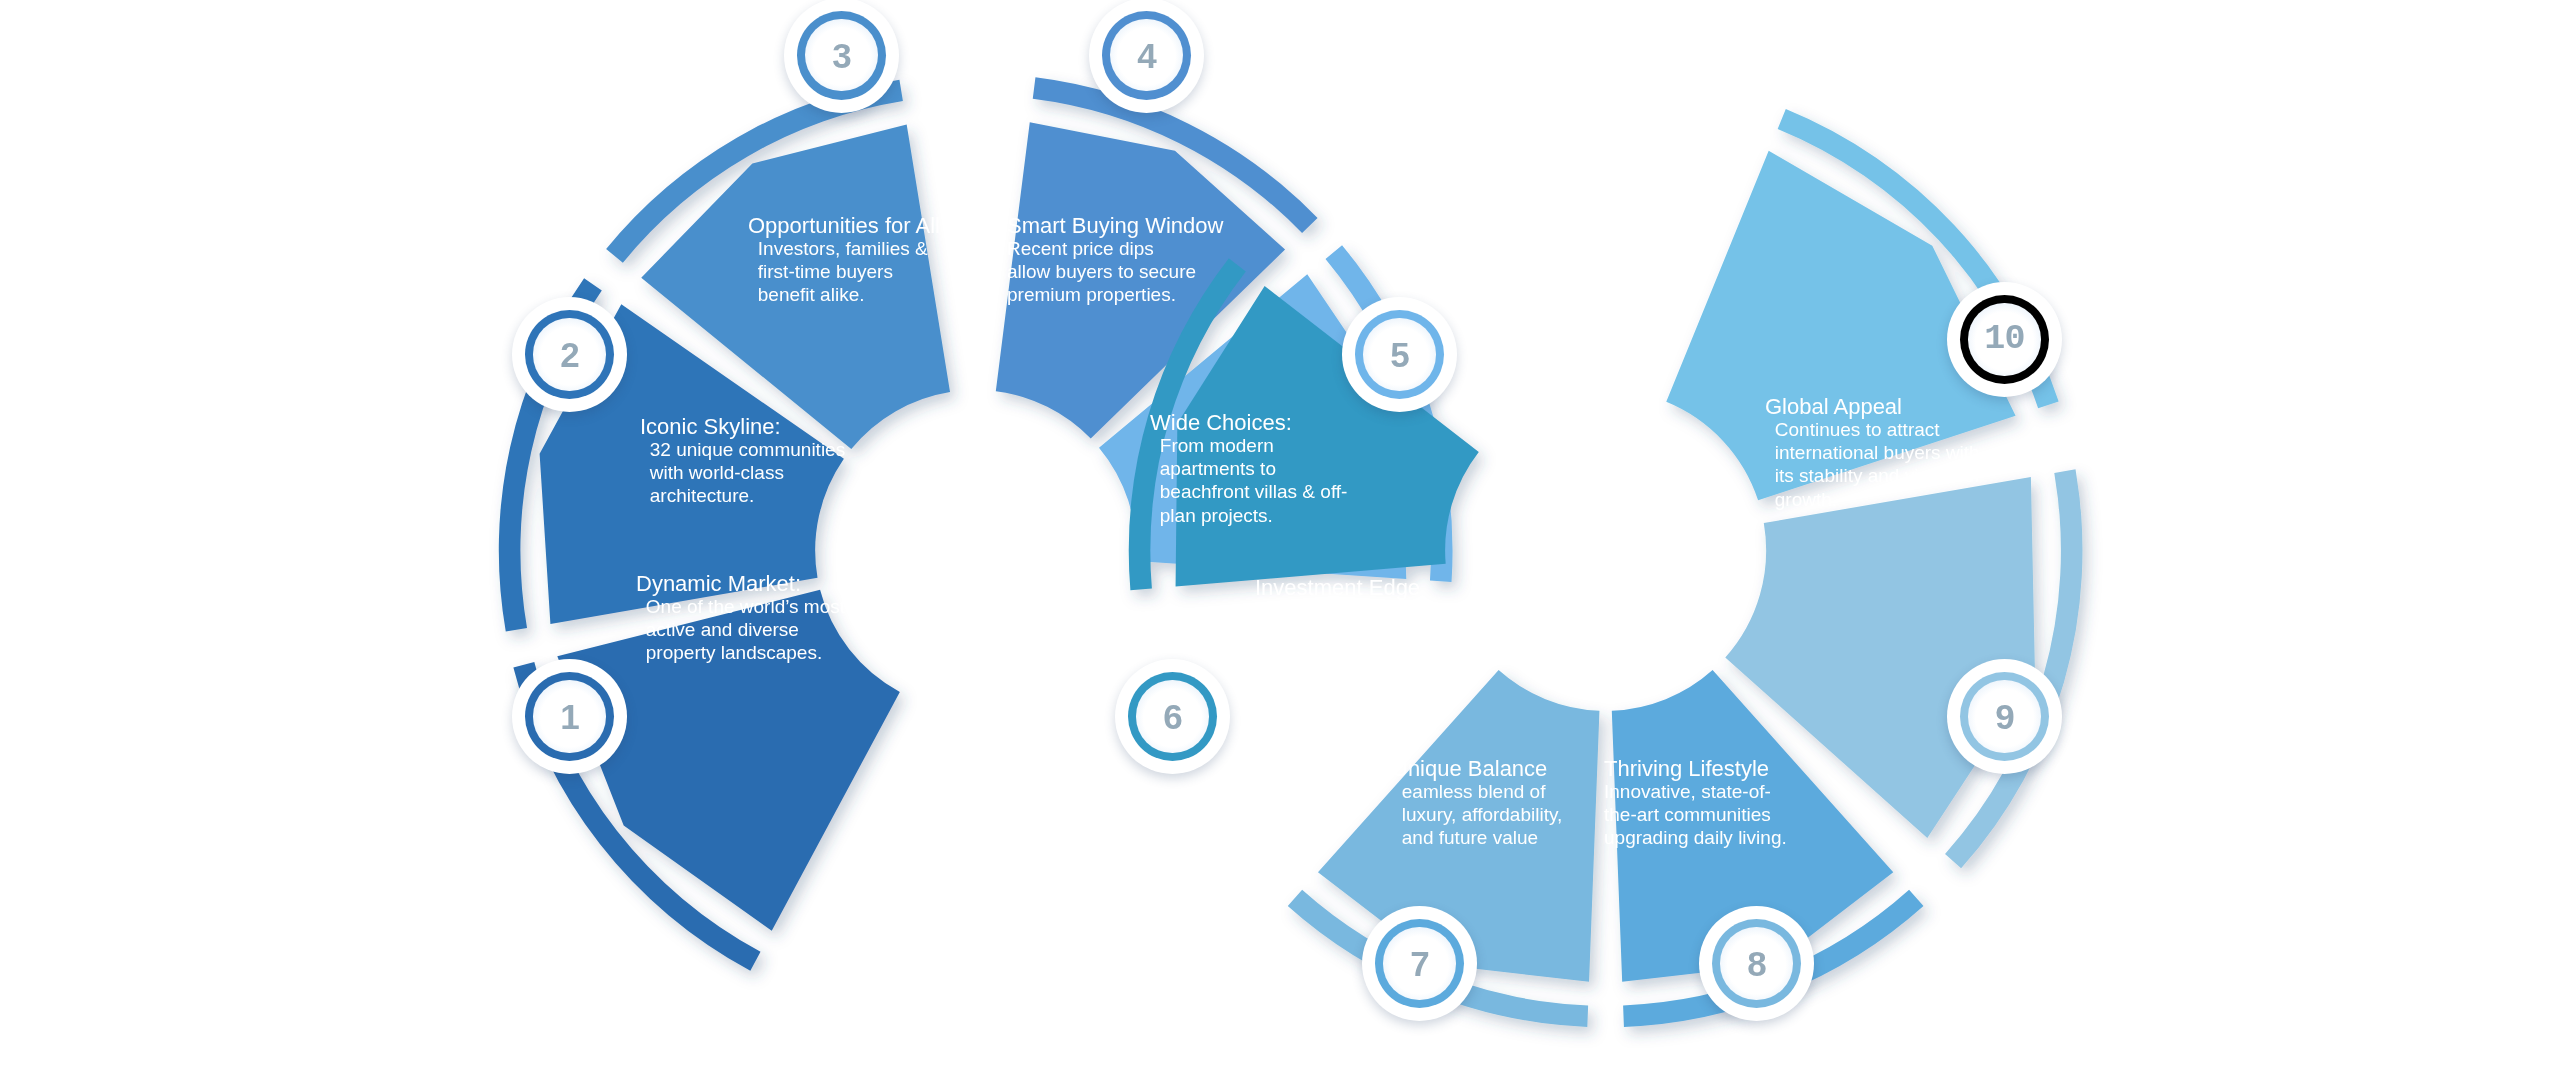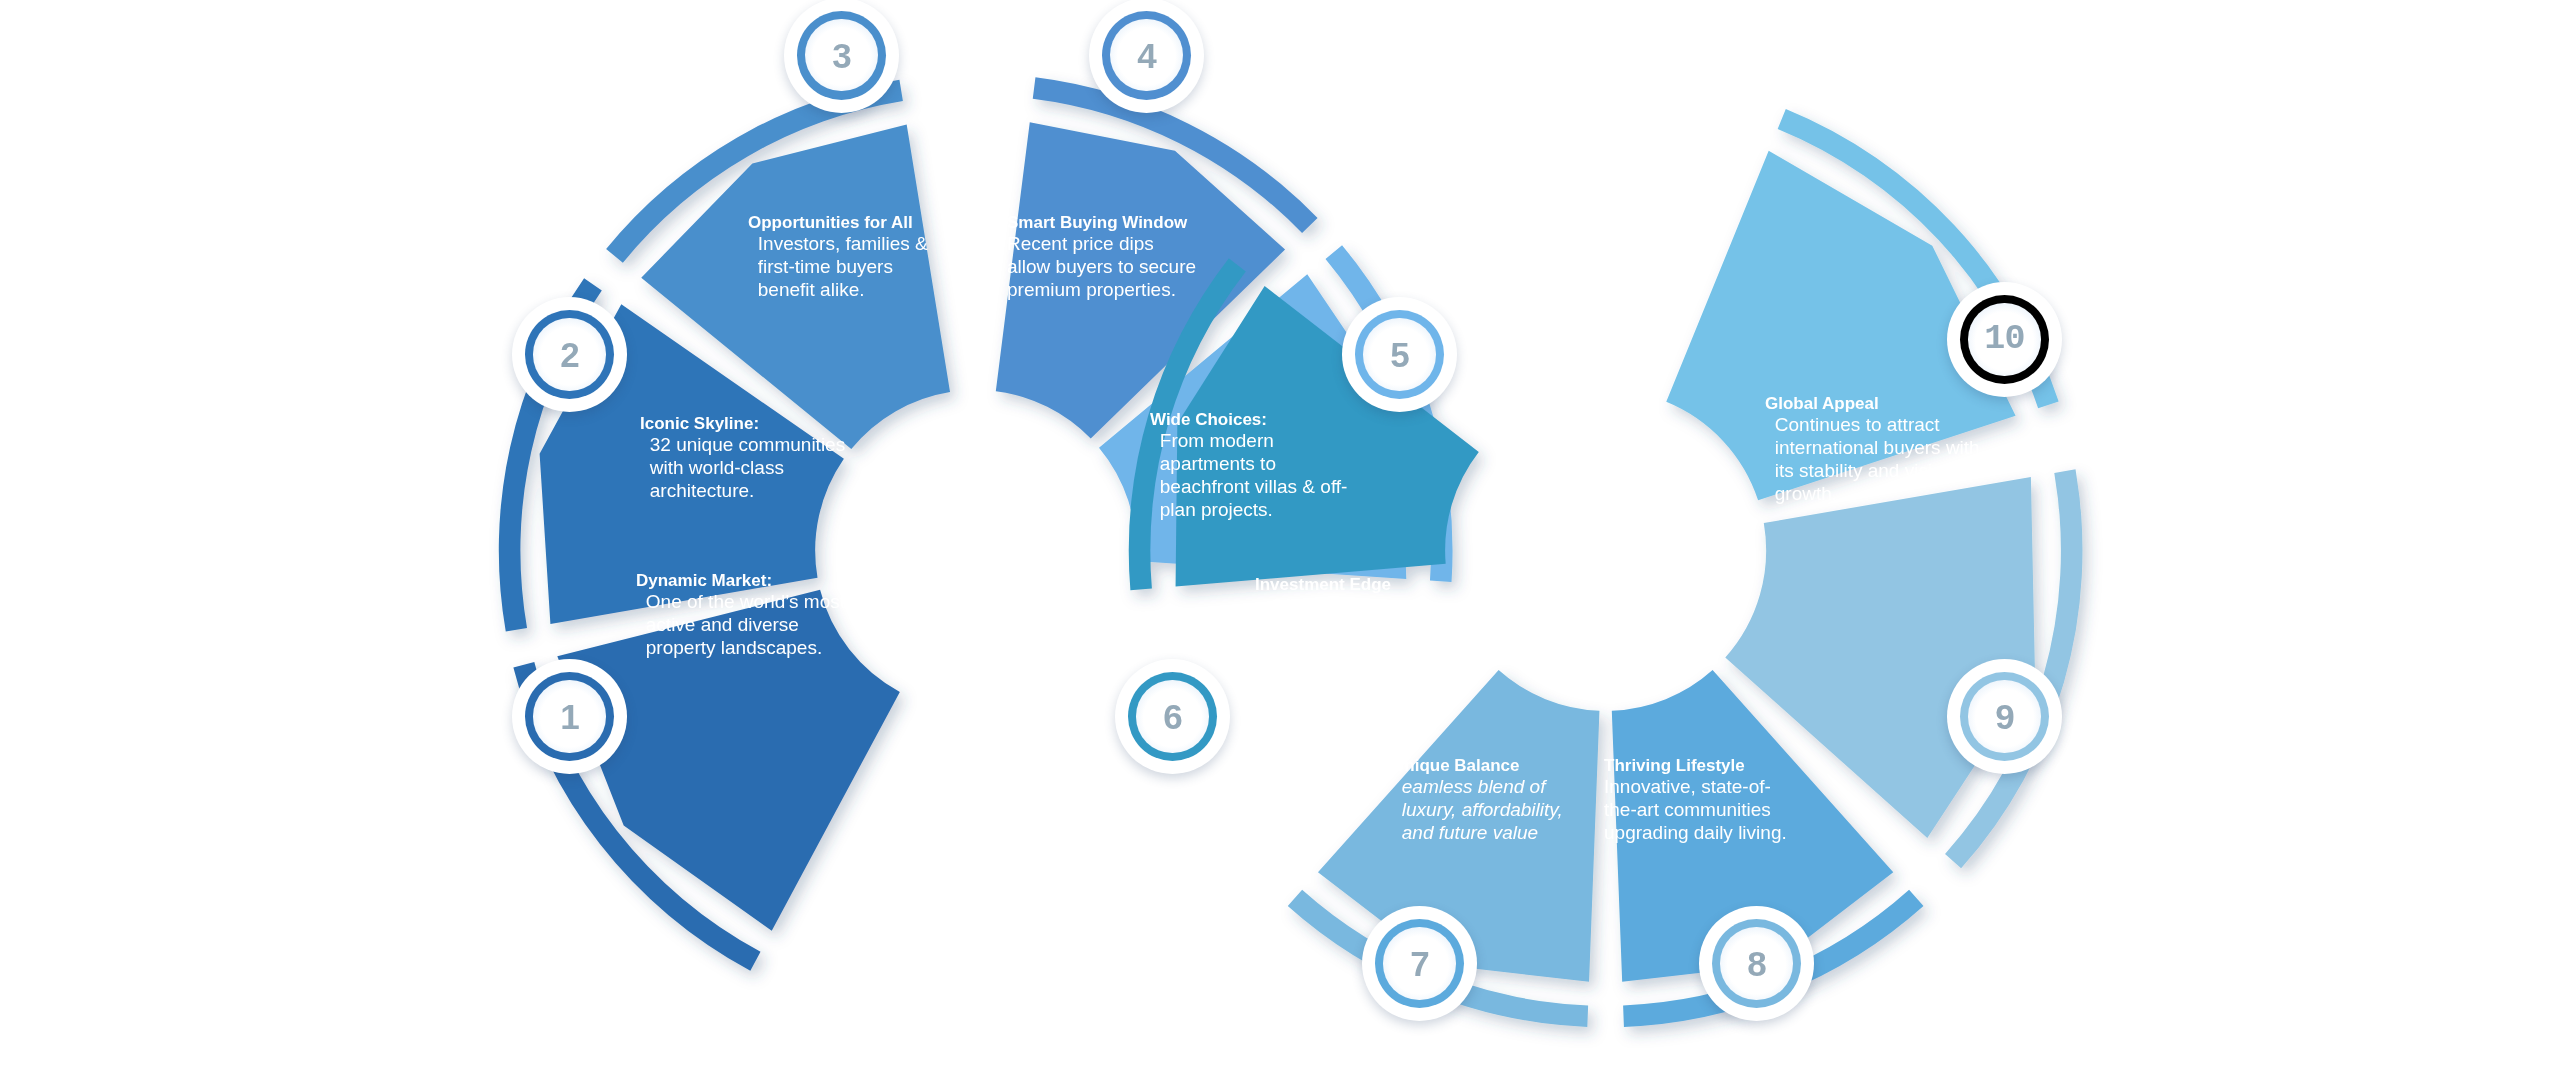--- a/index.html
+++ b/index.html
@@ -3,21 +3,21 @@
 <meta charset="utf-8">
 <style>
   html,body{margin:0;padding:0;background:#ffffff;}
   body{width:2576px;height:1088px;overflow:hidden;font-family:"Liberation Sans",sans-serif;}
   #stage{position:relative;width:2576px;height:1088px;background:#ffffff;}
   #svgwrap{position:absolute;inset:0;}
   svg{display:block;width:2576px;height:1088px;}
 
   
   .seg-text{position:absolute;color:#ffffff;}
-  .seg-title{font-size:17px;font-weight:bold;line-height:1.05;white-space:nowrap;}
+  .seg-title{font-size:22px;font-weight:normal;line-height:1.05;white-space:nowrap;}
   .seg-desc{font-size:19px;font-weight:normal;line-height:1.22;}
   .seg-text.indent .seg-desc{padding-left:9.8px;}
   .seg-text.indent2 .seg-desc{padding-left:15px;}
 
   
   .badge{position:absolute;width:115px;height:115px;border-radius:50%;
          background:#ffffff;
          box-shadow:0 4.5px 10.6px rgba(40,70,110,.22);
          display:flex;align-items:center;justify-content:center;}
   .badge .ring{width:89px;height:89px;border-radius:50%;
@@ -151,21 +151,21 @@
     <div class="seg-desc" style="width:195px;">From modern apartments to beachfront villas &amp; off-plan projects.</div>
   </div>
 
   <div class="seg-text indent2" style="left:1255px;top:576px;width:288px;">
     <div class="seg-title">Investment Edge</div>
     <div class="seg-desc" style="width:178px;">Off-plan housing drives new strategies and growth potential.</div>
   </div>
 
   <div class="seg-text indent" style="left:1392px;top:757px;width:288px;">
     <div class="seg-title">Unique Balance</div>
-    <div class="seg-desc" style="width:186px;font-style:italic;">eamless blend of luxury, affordability, and future value</div>
+    <div class="seg-desc" style="width:186px;">eamless blend of luxury, affordability, and future value</div>
   </div>
 
   <div class="seg-text" style="left:1604px;top:757px;width:288px;">
     <div class="seg-title">Thriving Lifestyle</div>
     <div class="seg-desc" style="width:189px;">Innovative, state-of-the-art communities upgrading daily living.</div>
   </div>
 
 
   <div class="seg-text indent" style="left:1765px;top:395px;width:288px;">
     <div class="seg-title">Global Appeal</div>

